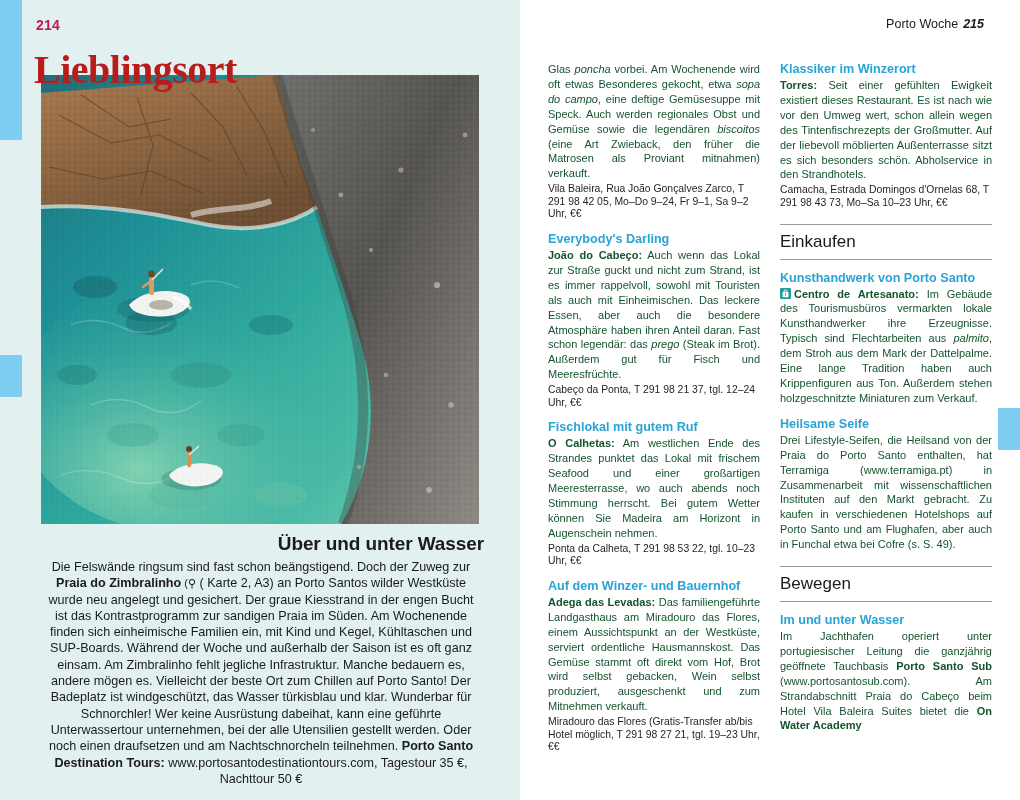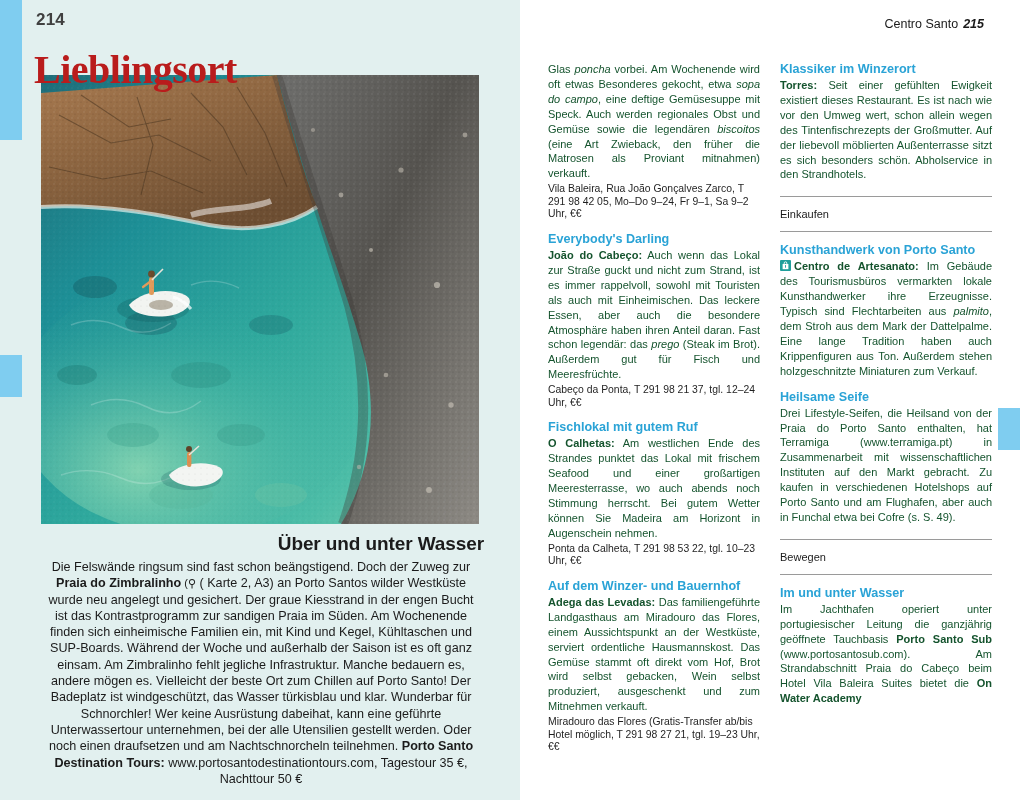--- a/index.html
+++ b/index.html
@@ -26,22 +26,22 @@
     box-sizing:border-box;
   }
 
   
   .tab{position:absolute;background:#7fcdf0;}
   .tab-left-a{left:0;top:0;width:22px;height:140px;}
   .tab-left-b{left:0;top:355px;width:22px;height:42px;}
   .tab-right{right:0;top:408px;width:22px;height:42px;background:#7fcdf0;}
 
   .folio{
-    position:absolute;top:10px;
-    font-size:17px;font-weight:bold;color:#404040;
+    position:absolute;top:17px;
+    font-size:14px;font-weight:bold;color:#be185d;
     letter-spacing:.2px;
   }
   .folio-left{left:36px;}
   .running-head{
     position:absolute;top:17px;right:36px;
     font-size:12.5px;color:#1a1a1a;white-space:nowrap;
   }
   .running-head .rh-title{font-weight:normal;}
   .running-head .rh-page{font-weight:bold;margin-left:5px;font-style:italic;}
 
@@ -92,21 +92,21 @@
 
   
   .cols{
     position:absolute;left:28px;top:62px;
     width:444px;height:712px;
     display:flex;gap:20px;
   }
   .col{width:212px;}
 
   .sec-head{
-    font-size:11px;
+    font-size:17px;
     line-height:20px;
     font-weight:normal;
     color:#1b1b1b;
     border-top:1px solid #9a9a9a;
     border-bottom:1px solid #9a9a9a;
     padding:7px 0 7px 0;
     margin:14px 0 11px 0;
     letter-spacing:0px;
   }
 
@@ -275,21 +275,21 @@
       <h2>Über und unter Wasser</h2>
       <p><span>Die Felswände ringsum sind fast schon beängstigend. Doch der Zuweg zur </span><span class="b">Praia do Zimbralinho</span><span class="pin"> (⚲</span><span> (&nbsp;Karte 2, A3) an Porto Santos wilder Westküste wurde neu angelegt und gesichert. Der graue Kiesstrand in der engen Bucht ist das Kontrastprogramm zur sandigen Praia im Süden. Am Wochenende finden sich einheimische Familien ein, mit Kind und Kegel, Kühltaschen und SUP-Boards. Während der Woche und außerhalb der Saison ist es oft ganz einsam. Am Zimbralinho fehlt jegliche Infrastruktur. Manche bedauern es, andere mögen es. Vielleicht der beste Ort zum Chillen auf Porto Santo! Der Badeplatz ist windgeschützt, das Wasser türkisblau und klar. Wunderbar für Schnorchler! Wer keine Ausrüstung dabeihat, kann eine geführte Unterwassertour unternehmen, bei der alle Utensilien gestellt werden. Oder noch einen draufsetzen und am Nachtschnorcheln teilnehmen.</span>
         <span class="b">Porto Santo Destination Tours:</span><span> www.portosantodestinationtours.com, Tagestour 35 €, Nachttour 50 €</span></p>
     </div>
   </div>
 
   <div class="page-right">
     <div class="tab tab-right"></div>
 
     <div class="running-head">
-      <span class="rh-title">Centro Santo</span><span class="rh-page">215</span>
+      <span class="rh-title">Porto Woche</span><span class="rh-page">215</span>
     </div>
 
     <div class="cols">
 
       <div class="col">
 
         <div class="entry">
           <p class="entry-body"><span>Glas </span><span class="it">poncha</span><span> vorbei. Am Wochenende wird oft etwas Besonderes gekocht, etwa </span><span class="it">sopa do campo</span><span>, eine deftige Gemüsesuppe mit Speck. Auch werden regionales Obst und Gemüse sowie die legendären </span><span class="it">biscoitos</span><span> (eine Art Zwieback, den früher die Matrosen als Proviant mitnahmen) verkauft.</span></p>
           <div class="entry-meta">Vila Baleira, Rua João Gonçalves Zarco, T 291 98 42 05, Mo–Do 9–24, Fr 9–1, Sa 9–2 Uhr, €€</div>
         </div>
@@ -312,20 +312,21 @@
           <div class="entry-meta">Miradouro das Flores (Gratis-Transfer ab/bis Hotel möglich, T 291 98 27 21, tgl. 19–23 Uhr, €€</div>
         </div>
 
       </div>
 
       <div class="col">
 
         <div class="entry">
           <div class="entry-title">Klassiker im Winzerort</div>
           <p class="entry-body"><span class="lead">Torres:</span><span> Seit einer gefühlten Ewigkeit existiert dieses Restaurant. Es ist nach wie vor den Umweg wert, schon allein wegen des Tintenfischrezepts der Großmutter. Auf der liebevoll möblierten Außenterrasse sitzt es sich besonders schön. Abholservice in den Strandhotels.</span></p>
+          <div class="entry-meta">Camacha, Estrada Domingos d'Ornelas 68, T 291 98 43 73, Mo–Sa 10–23 Uhr, €€</div>
         </div>
 
         <div class="sec-head">Einkaufen</div>
 
         <div class="entry">
           <div class="entry-title">Kunsthandwerk von Porto Santo</div>
           <p class="entry-body"><span class="icon-badge"><svg width="9" height="9" viewBox="0 0 9 9">
                   <path d="M1.6 3h5.8v5.2H1.6z" fill="#ffffff"></path>
                   <path d="M3.2 3V2.1a1.3 1.3 0 0 1 2.6 0V3" stroke="#ffffff" stroke-width="0.9" fill="none"></path>
                   <rect x="4.1" y="4.1" width="0.9" height="2.6" fill="#1f9f9b"></rect>

